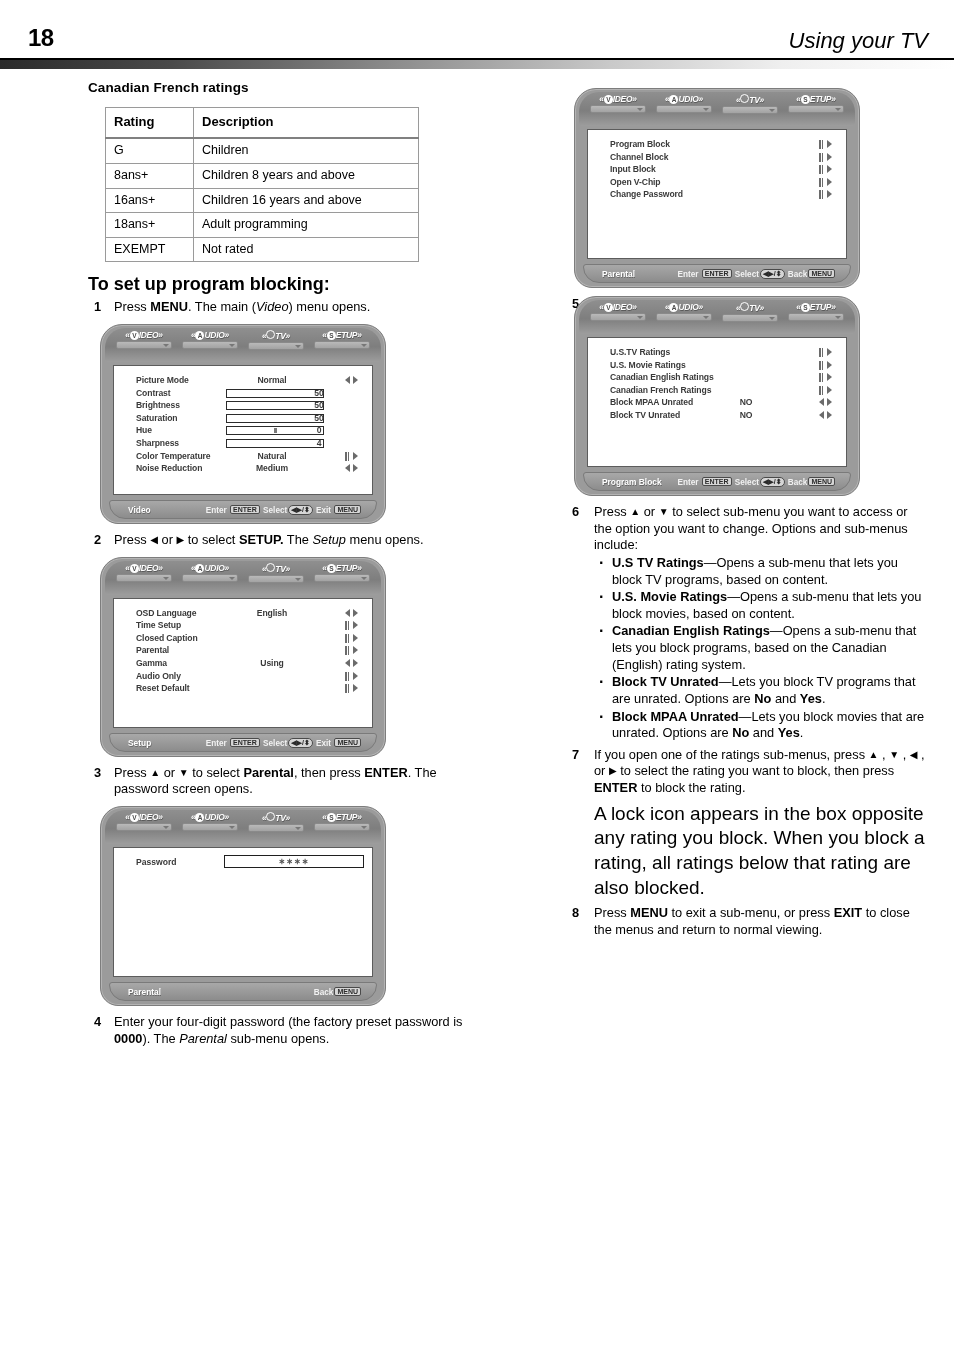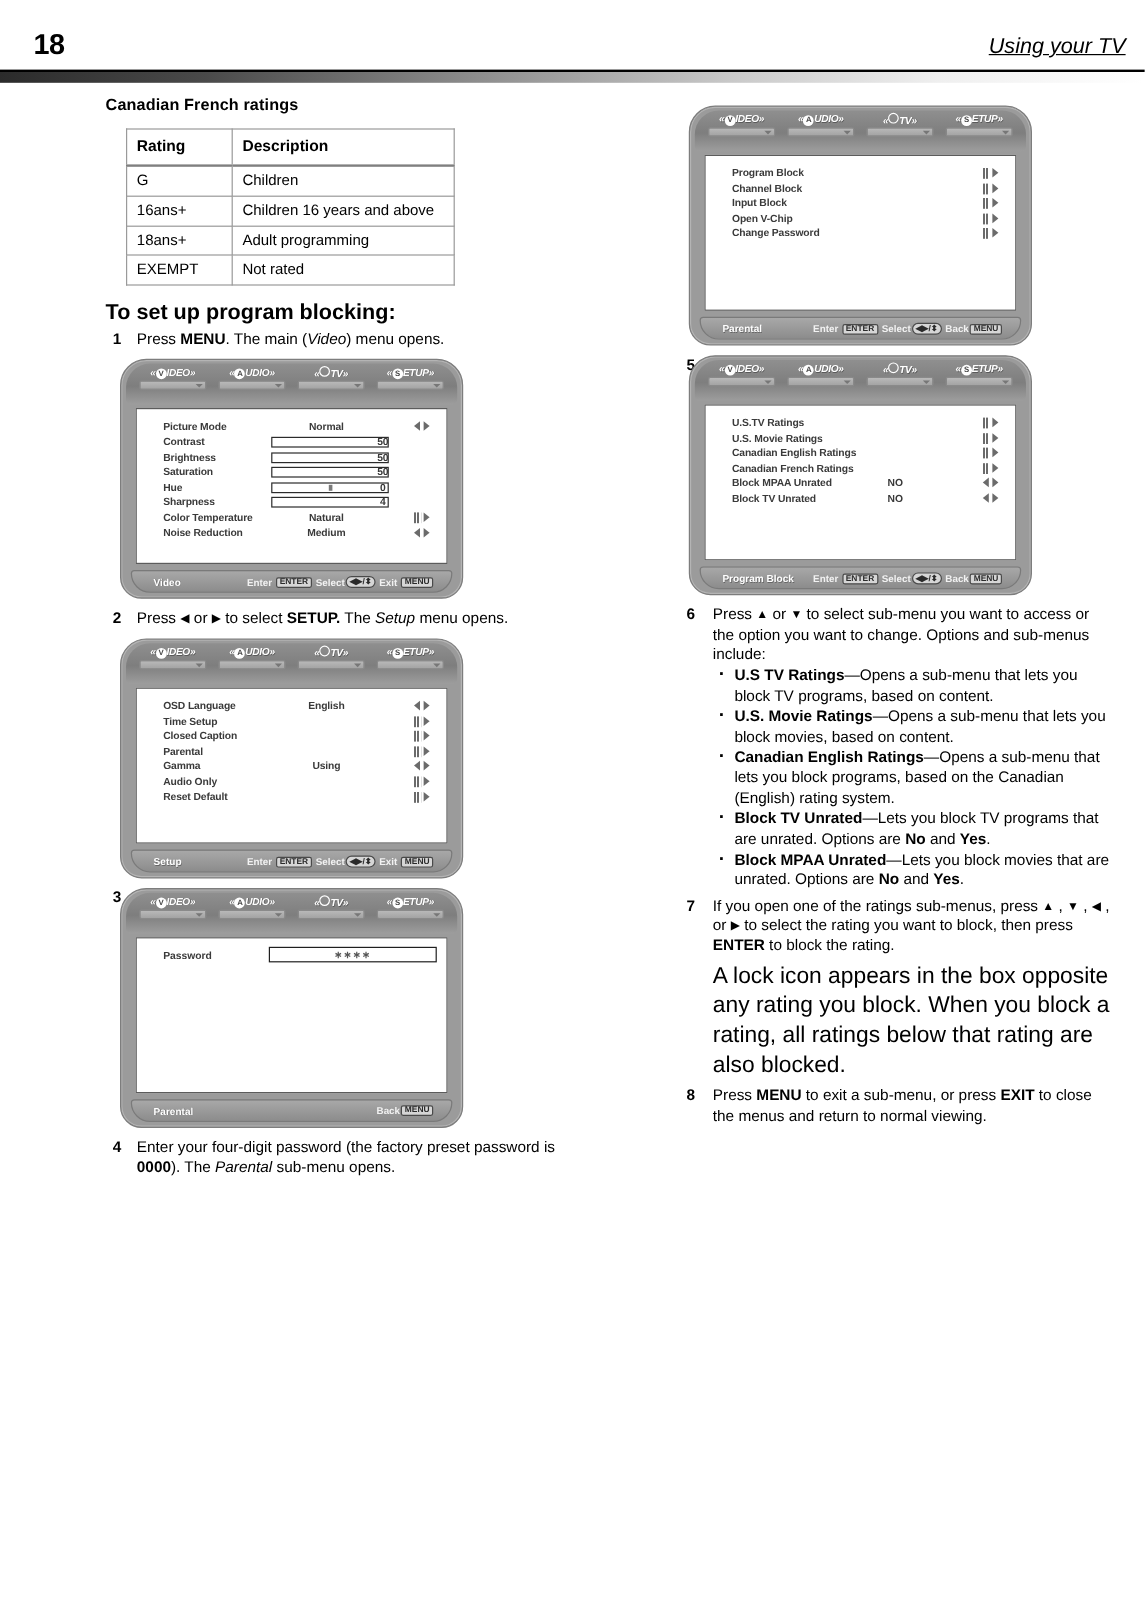--- a/index.html
+++ b/index.html
@@ -15,22 +15,22 @@
 
   
   .page-header {
     position:absolute; left:0; top:0; width:954px; height:62px;
   }
   .page-number {
     position:absolute; left:28px; top:24px;
     font-size:24px; font-weight:bold; letter-spacing:-0.5px;
   }
   .header-title {
-    position:absolute; right:16px; top:28px;
-    font-size:18px; font-style:italic; font-weight:normal;text-decoration:underline;
+    position:absolute; right:26px; top:28px;
+    font-size:22px; font-style:italic; font-weight:normal;
   }
   .header-rule {
     position:absolute; left:0; top:58px; width:954px; height:1.5px;
     background:#000;
   }
   .header-gradient {
     position:absolute; left:0; top:60px; width:954px; height:9px;
     background: linear-gradient(to right, #2b2b2b 0%, #4a4a4a 18%, #8e8e8e 42%, #c9c9c9 64%, #efefef 82%, #ffffff 100%);
   }
 
@@ -39,21 +39,21 @@
   .col-right { position:absolute; left:572px; top:80px; width:356px; }
 
   h2.section-title {
     font-size:13.5px; font-weight:bold; margin:0 0 12px 0;
     letter-spacing:0.1px;
   }
 
   
   table.ratings {
     border-collapse: collapse;
-    width: 274px;
+    width: 314px;
     margin-left: 17px;
     font-size:12.5px;
   }
   table.ratings th, table.ratings td {
     border:1px solid #9a9a9a;
     padding: 4px 8px;
     text-align:left;
     font-weight:normal;
     line-height:1.25;
   }
@@ -239,20 +239,24 @@
     <thead>
       <tr>
         <th class="rating-col">Rating</th>
         <th>Description</th>
       </tr>
     </thead>
     <tbody id="ratings-body">
         <tr>
           <td class="rating-col">G</td>
           <td>Children</td>
+        </tr>
+        <tr>
+          <td class="rating-col">8ans+</td>
+          <td>Children 8 years and above</td>
         </tr>
         <tr>
           <td class="rating-col">16ans+</td>
           <td>Children 16 years and above</td>
         </tr>
         <tr>
           <td class="rating-col">18ans+</td>
           <td>Adult programming</td>
         </tr>
         <tr>
@@ -403,20 +407,21 @@
         </div>
     </div>
     <div class="osd-footer">
       <span class="f-left">Setup</span>
       <span class="f-right">Enter <span class="key">ENTER</span> Select<span class="key round">◀▶/⬍</span> Exit <span class="key">MENU</span></span>
     </div>
   </div>
 
   <div class="step">
     <span class="num">3</span>
+    <span>Press <span class="ar">▲</span> or <span class="ar">▼</span> to select <b>Parental</b>, then press <b>ENTER</b>. The password screen opens.</span>
   </div>
 
   <div class="osd">
     <div class="osd-topbar">
       <div class="osd-tabs">
           <div class="osd-tab">
             <div class="tab-label">«<span class="badge">V</span>IDEO»</div>
             <div class="tab-slot"></div>
           </div>
           <div class="osd-tab">

